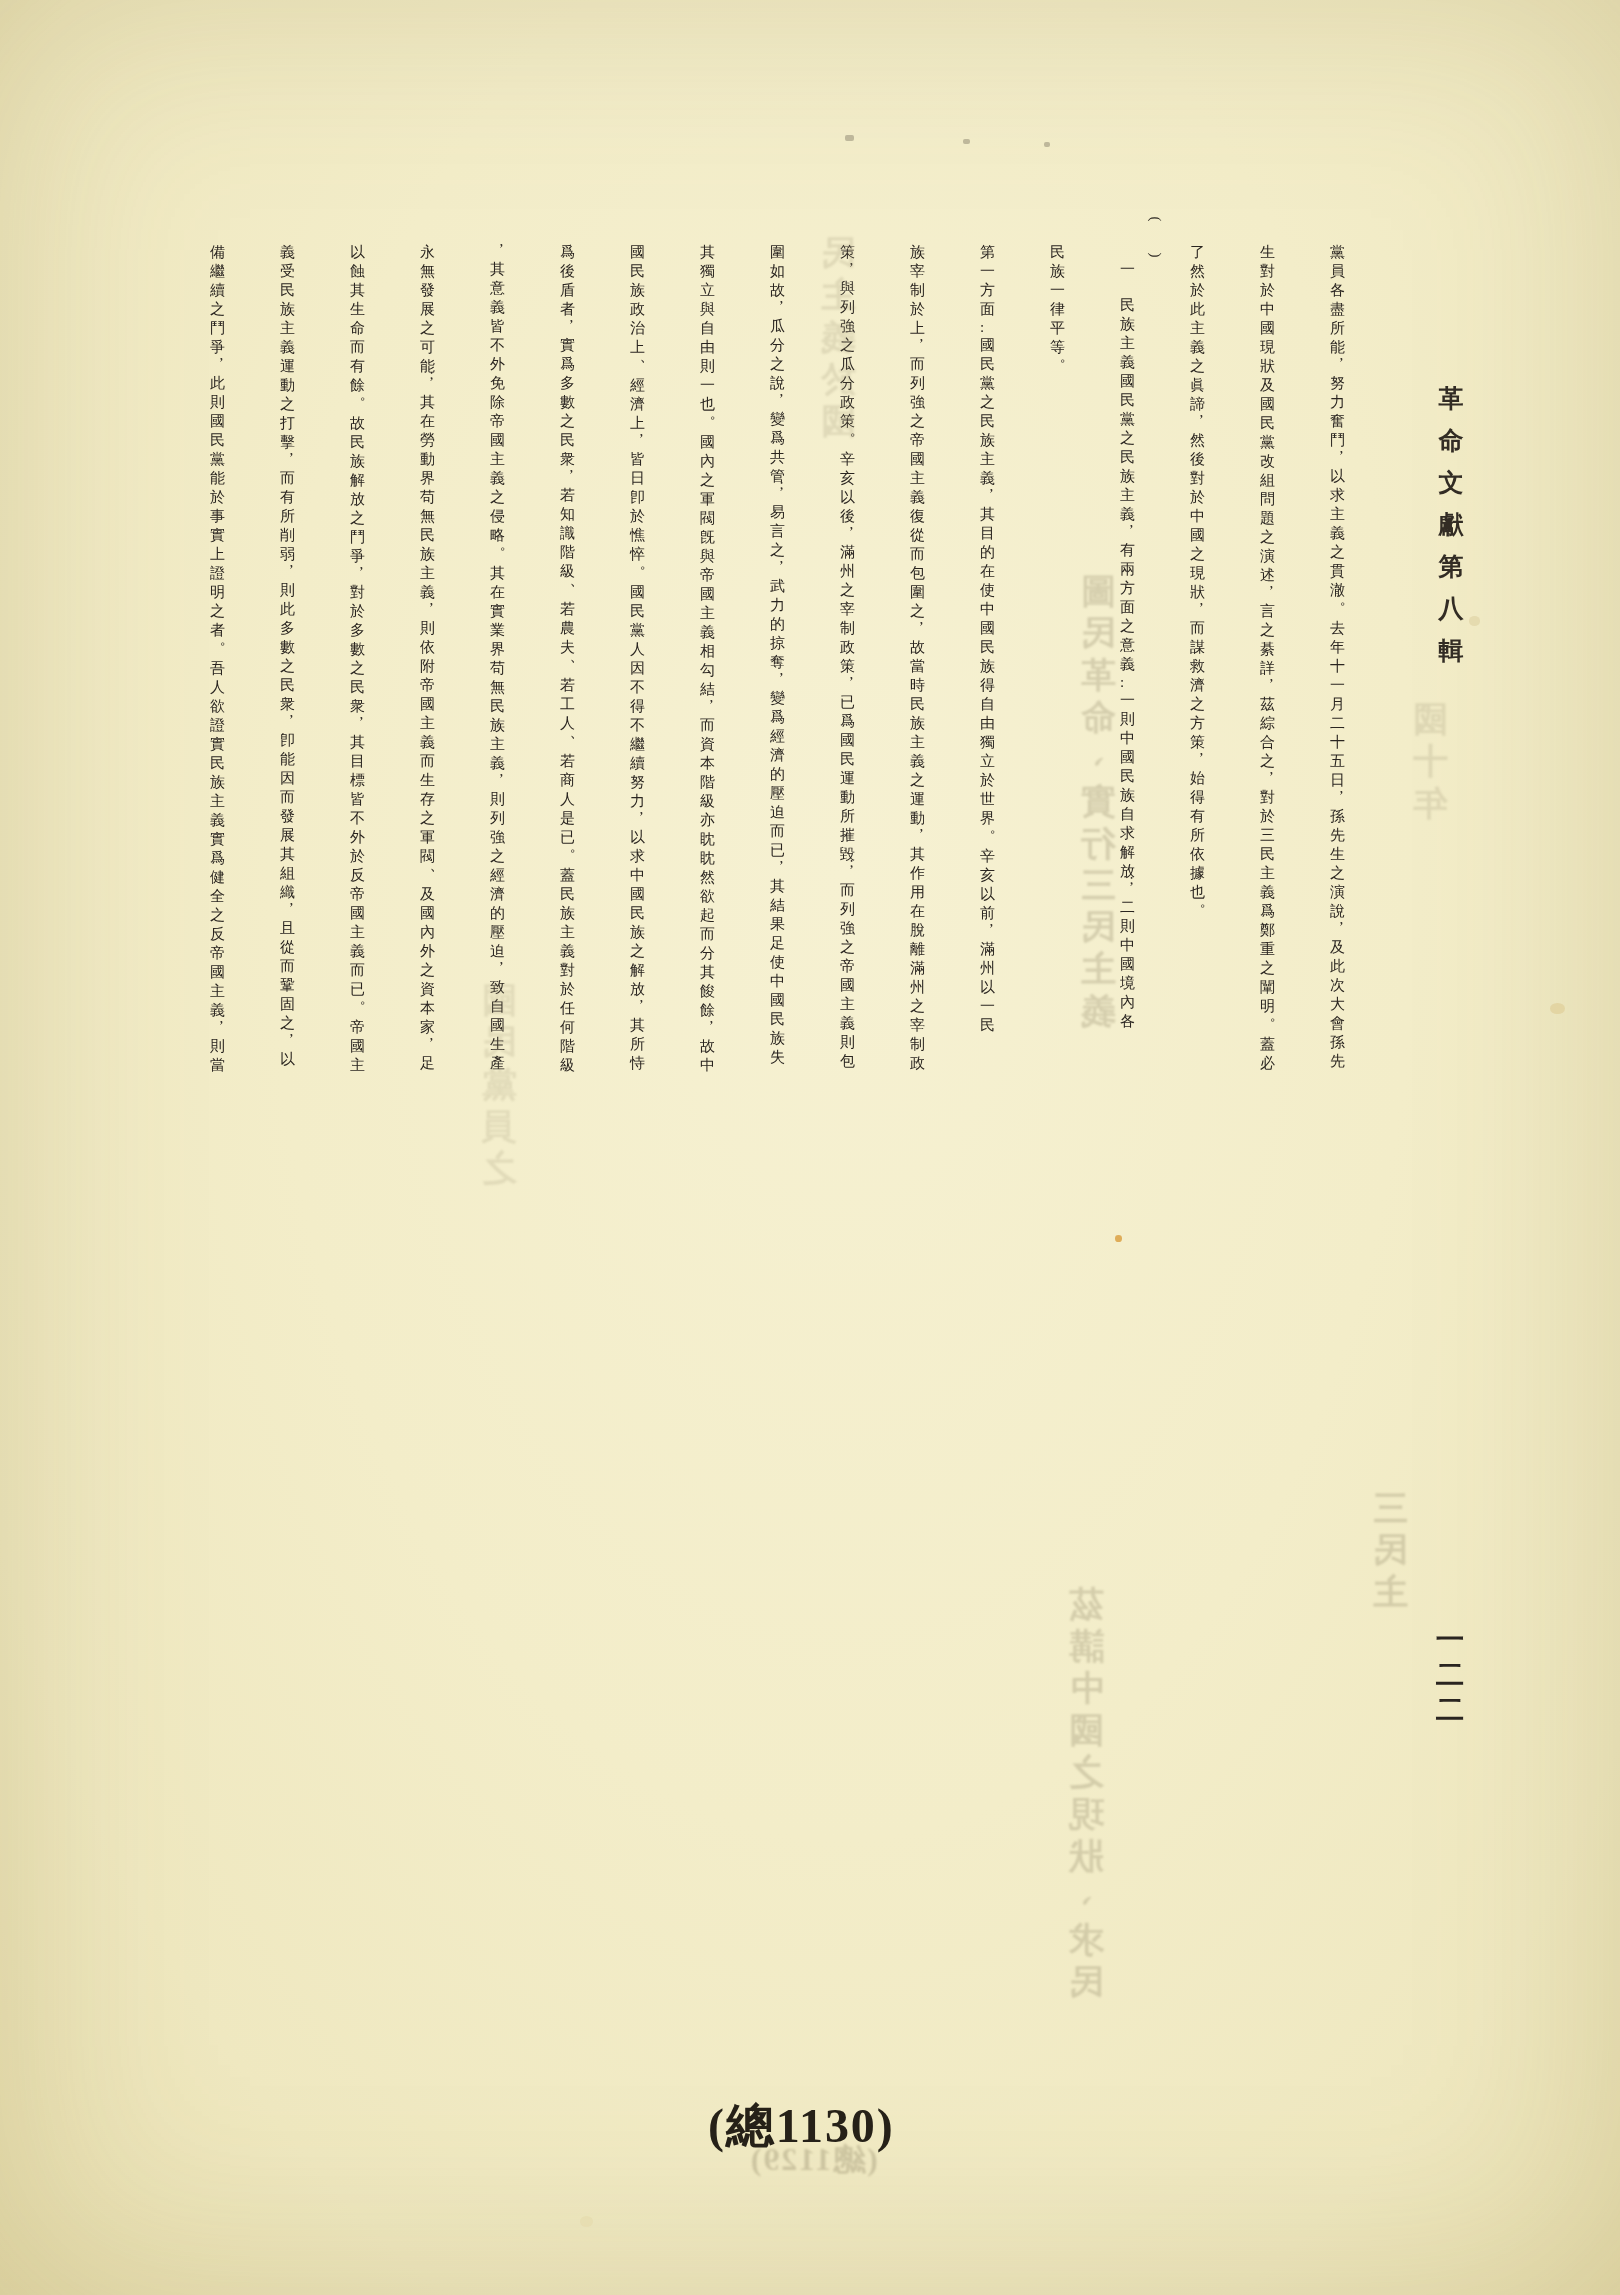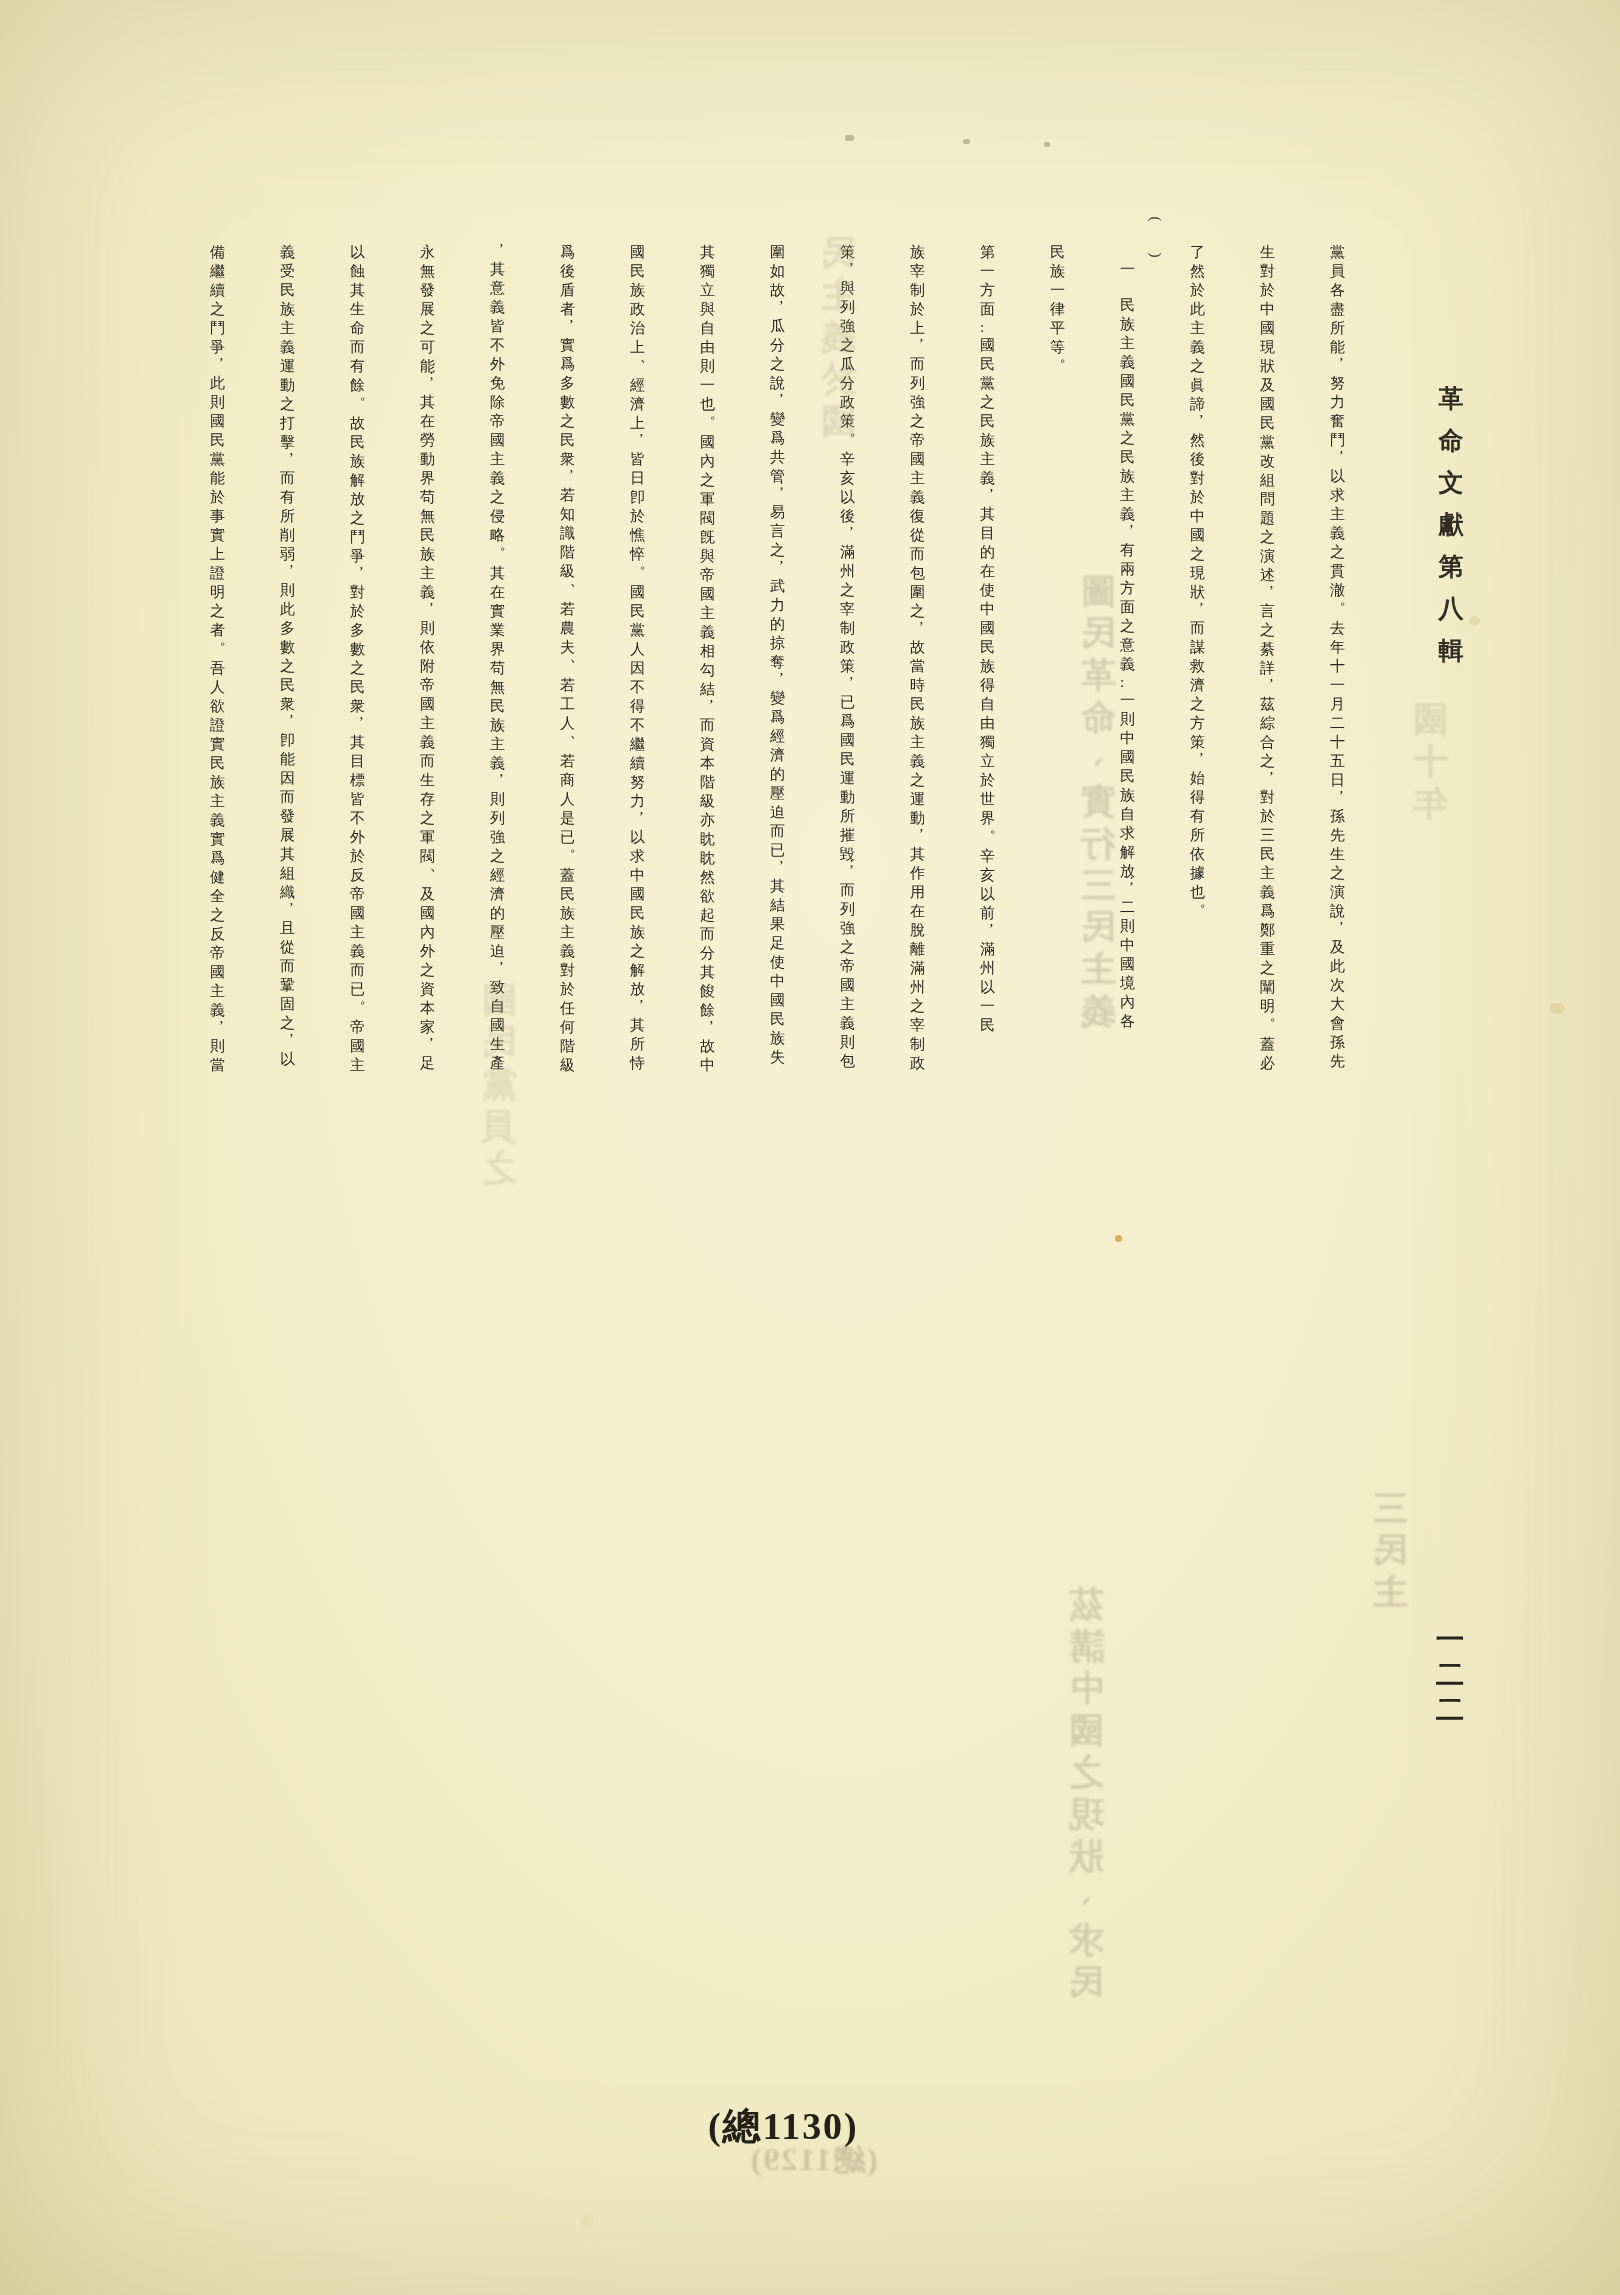--- a/index.html
+++ b/index.html
@@ -29,21 +29,21 @@
   .text-block .col{width:70px;flex:0 0 70px;}
   .cell.punct{transform:translate(9.5px,-10.5px);}
   .cell.rot{transform:rotate(90deg);}
   
   .running-head .cell{width:42px;height:42px;line-height:42px;font-size:25px;color:#322c24;}
   
   .folio .cell{width:40px;height:35px;line-height:35px;font-size:28.5px;}
   
   .footer{
     position:absolute;left:708px;top:2104px;height:44px;line-height:44px;
-    font-size:38px;font-weight:700;letter-spacing:1.9px;color:#262118;
+    font-size:48px;font-weight:700;letter-spacing:1.9px;color:#262118;
     white-space:nowrap;
     font-family:Liberation Serif, serif;
   }
   
   .ghost{opacity:.30;filter:blur(1.1px);transform:scaleX(-1);color:#8d8465;}
   .ghost .cell{font-size:35px;height:42px;line-height:42px;font-weight:700;}
   .ghost-footer{
     position:absolute;left:749px;top:2138px;font-size:32px;font-weight:700;
     color:#968d6c;opacity:.38;filter:blur(1.3px);transform:scaleX(-1);
     letter-spacing:1.9px;white-space:nowrap;

